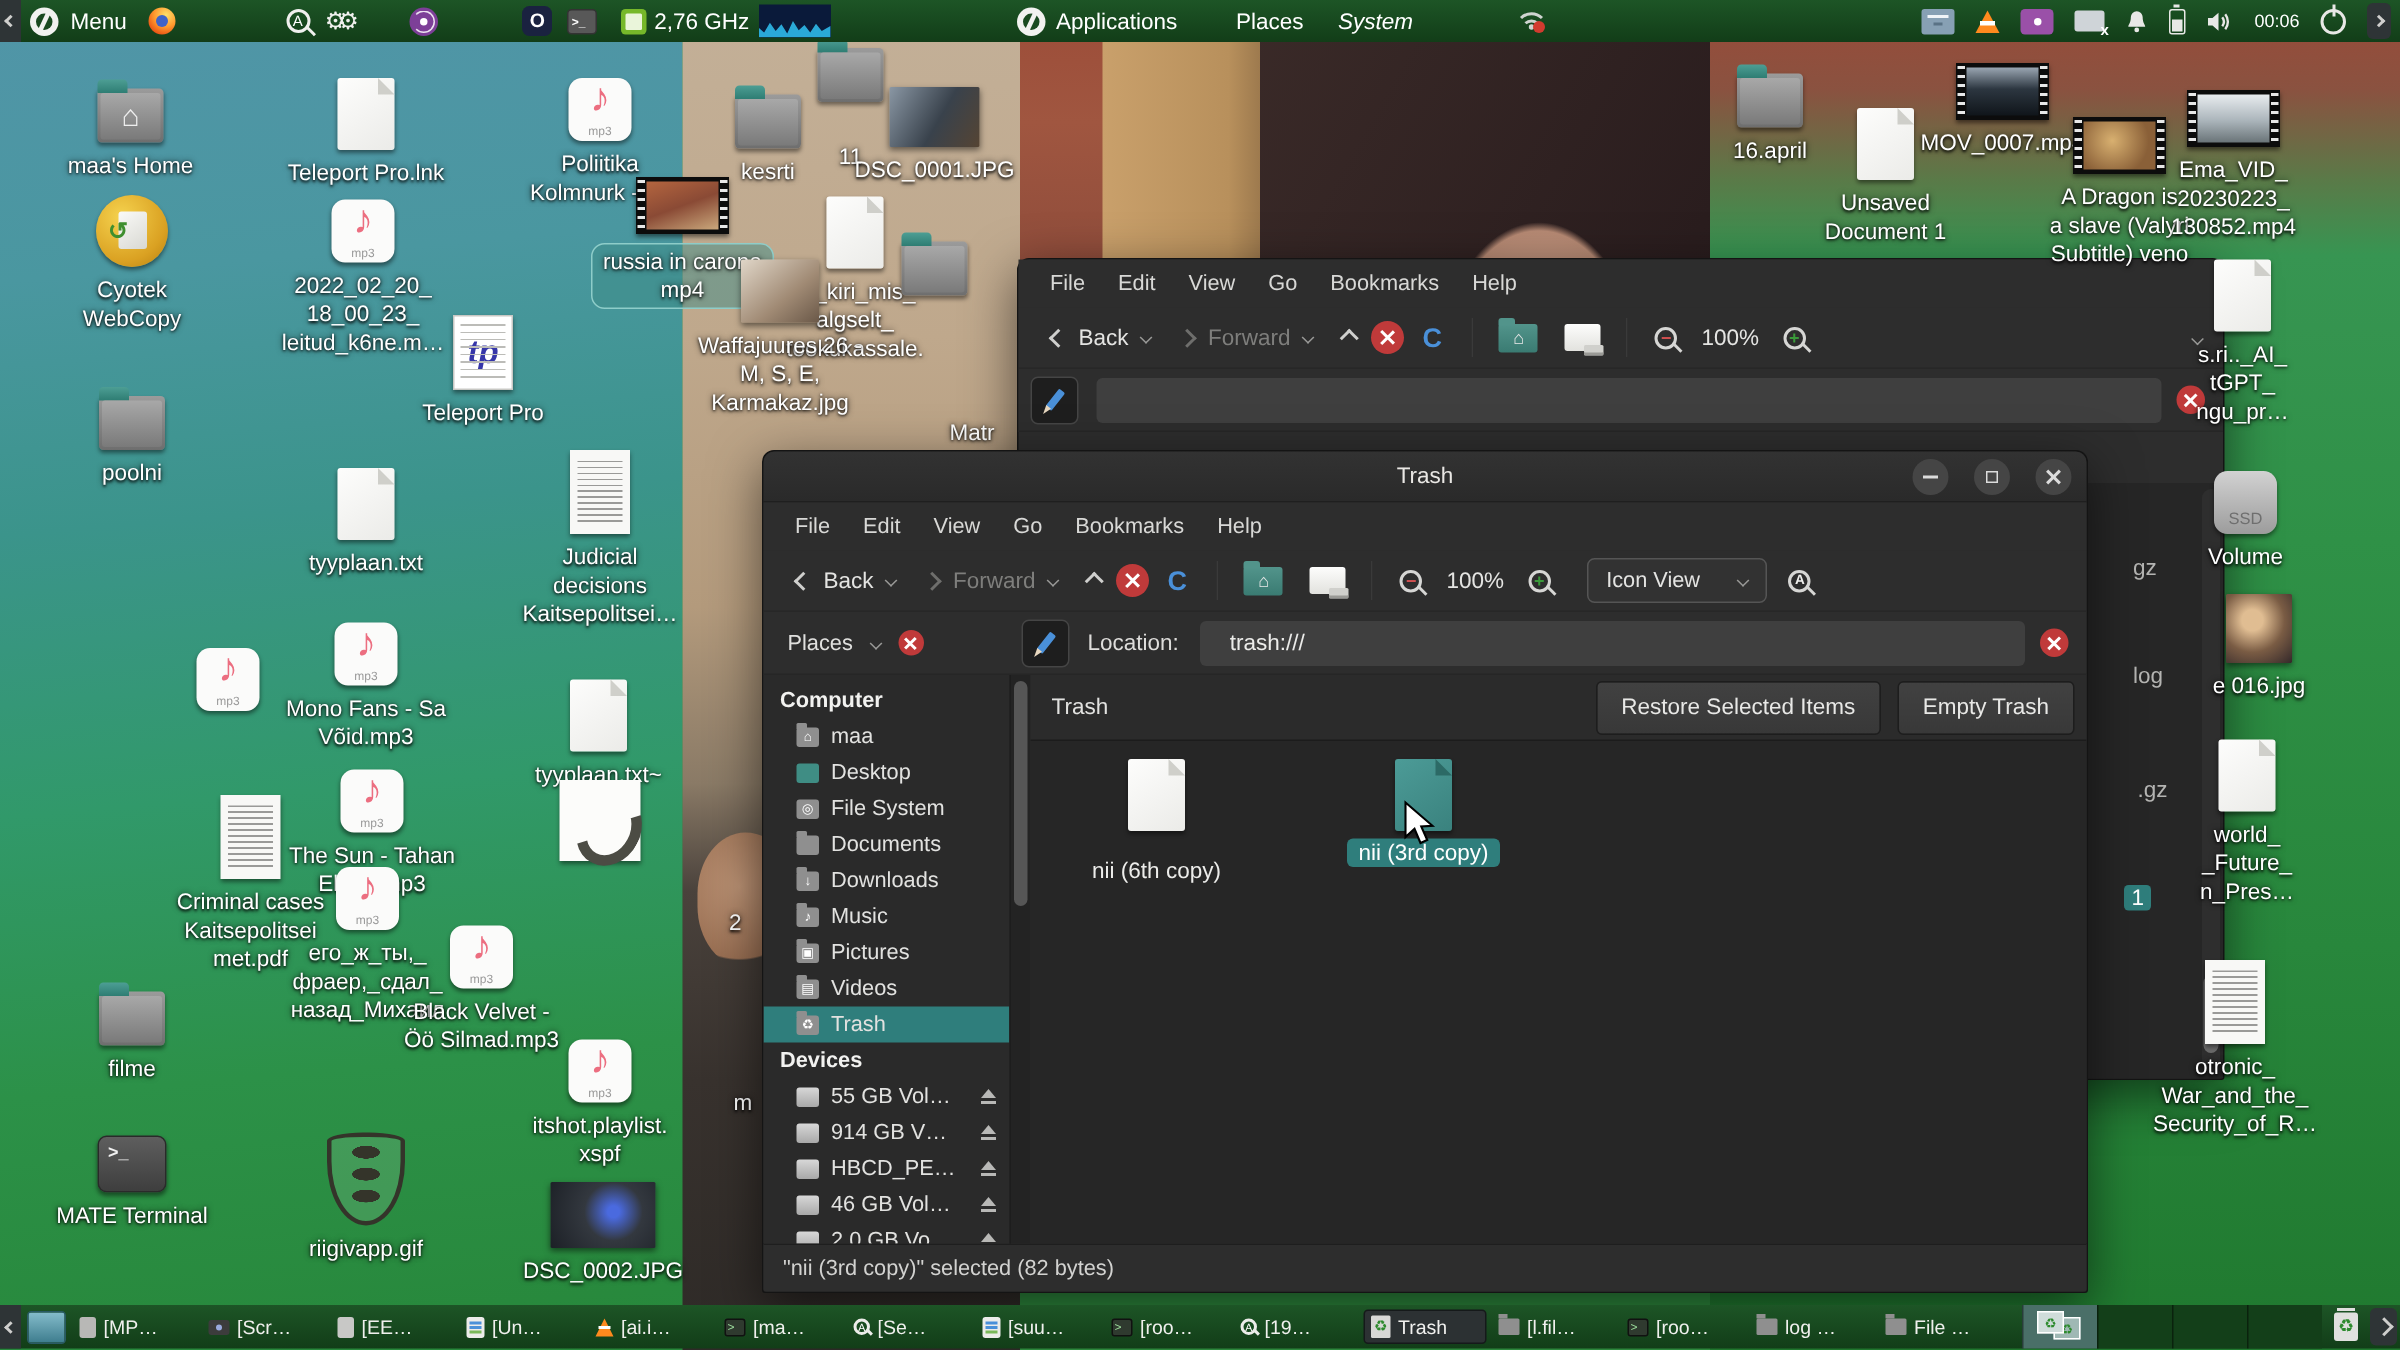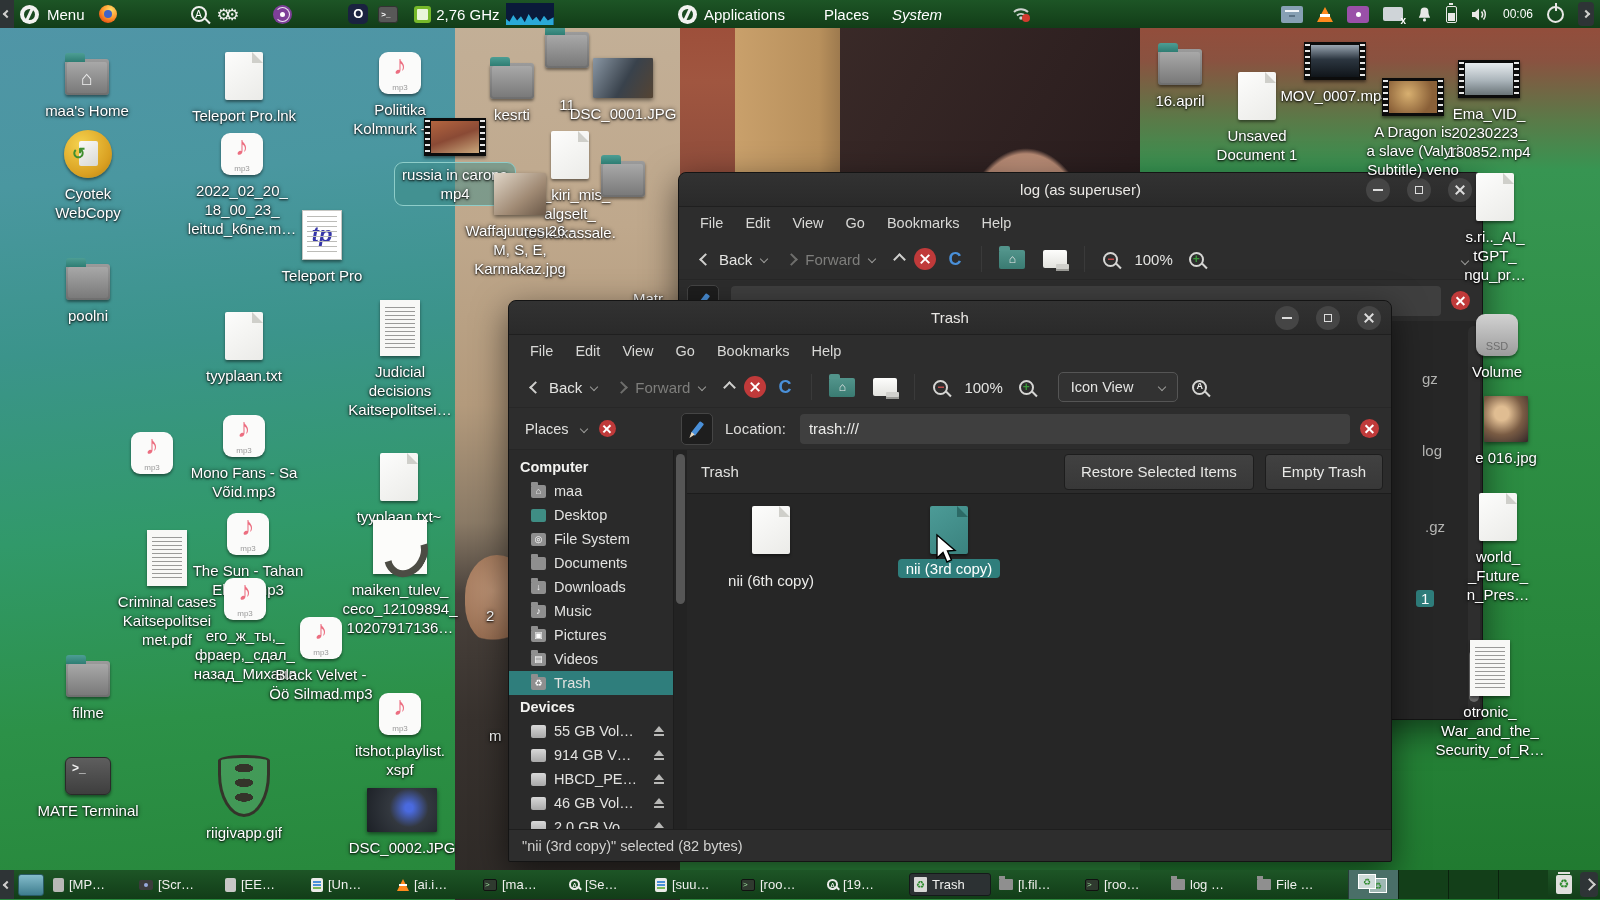--- a/index.html
+++ b/index.html
@@ -134,21 +134,21 @@
   .locrow { height:42px; display:flex; align-items:center; background:#2d2d2d; border-bottom:1px solid #262626; }
   .places { display:flex; align-items:center; gap:12px; width:172px; padding-left:16px; font-size:14.5px; color:#e0e0de; }
   .pencil-btn { width:32px; height:32px; border-radius:5px; background:#1e1e1e; border:1px solid #454545;
     position:relative; margin-right:12px; }
   .pencil { position:absolute; left:13px; top:7px; width:5px; height:15px; background:#4a90d9; border-radius:1px;
     transform:rotate(38deg); }
   .pencil::after { content:""; position:absolute; left:0; bottom:-5px; border-style:solid; border-width:6px 2.5px 0 2.5px;
     border-color:#e8d8c0 transparent transparent transparent; }
   .loclabel { font-size:15px; color:#dedddb; margin-right:14px; }
   .locfield { flex:1; height:30px; background:#3f3f3f; border-radius:4px; display:flex; align-items:center;
-    padding-left:9px; font-size:15px; color:#ececea; margin-right:10px; }
+    padding-left:20px; font-size:15px; color:#ececea; margin-right:10px; }
   .statusbar { position:absolute; left:0; right:0; bottom:0; height:32px; background:#2d2d2d;
     border-top:1px solid #1e1e1e; display:flex; align-items:center; padding-left:13px;
     font-size:14.5px; color:#d2d2d0; border-radius:0 0 2px 2px; }
 
   
   #trash-body { position:absolute; left:0; right:0; top:149px; bottom:32px; display:flex; }
   #t-sidebar { width:164px; background:#2a2a2a; padding-top:5px; position:relative; overflow:hidden; }
   .sb-row { height:24px; display:flex; align-items:center; gap:8px; padding-left:22px; font-size:14.5px; color:#e2e2e0;
     position:relative; }
   .sb-row.hdr { padding-left:11px; font-weight:bold; color:#f2f2f0; }
@@ -374,23 +374,20 @@
     </div>
     <div class="desk-icon" style="left: 85px; top: 432px; width: 134px;">
       <div class="i-mp3"></div>
     </div>
     <div class="desk-icon" style="left: 337px; top: 453px; width: 124px;">
       <div class="i-file"></div>
       <div class="dlabel">tyyplaan.txt~</div>
     </div>
     <div class="desk-icon" style="left: 333px; top: 520px; width: 134px;">
       <div class="i-lizard"></div>
-      <div class="dlabel">maiken_tulev_
-ceco_12109894_
-10207917136…</div>
     </div>
     <div class="desk-icon" style="left: 105px; top: 530px; width: 124px;">
       <div class="i-doc"></div>
       <div class="dlabel">Criminal cases
 Kaitsepolitsei
 met.pdf</div>
     </div>
     <div class="desk-icon" style="left: 181px; top: 513px; width: 134px;">
       <div class="i-mp3"></div>
       <div class="dlabel">The Sun - Tahan
@@ -478,41 +475,26 @@
       <div class="dlabel">world_
 _Future_
 n_Pres…</div>
     </div>
     <div class="desk-icon" style="left: 1420px; top: 640px; width: 140px;">
       <div class="i-doc"></div>
       <div class="dlabel">otronic_
 War_and_the_
 Security_of_R…</div>
     </div>
-    <div class="dfrag" style="left: 633px; top: 290px;">Matr</div>
+    <div class="dfrag" style="left: 633px; top: 280px;">Matr</div>
     <div class="dfrag" style="left: 486px; top: 607px;">2</div>
     <div class="dfrag" style="left: 489px; top: 727px;">m</div>
   </div>
 
 <div class="window" id="log-window" style="left:678px; top:172px; width:805px; height:548px;">
-  <div class="titlebar">
-    <span class="title">log (as superuser)</span>
-    <span class="wcontrols">
-      <span class="wbtn">
-          <i class="g-min"></i>
-        </span>
-      <span class="wbtn">
-          <i class="g-max"></i>
-        </span>
-      <span class="wbtn">
-          <i class="g-x1"></i>
-          <i class="g-x2"></i>
-        </span>
-    </span>
-  </div>
   <div class="menubar">
       <span>File</span>
       <span>Edit</span>
       <span>View</span>
       <span>Go</span>
       <span>Bookmarks</span>
       <span>Help</span>
     </div>
   <div class="toolbar">
     <span class="tb-group">

